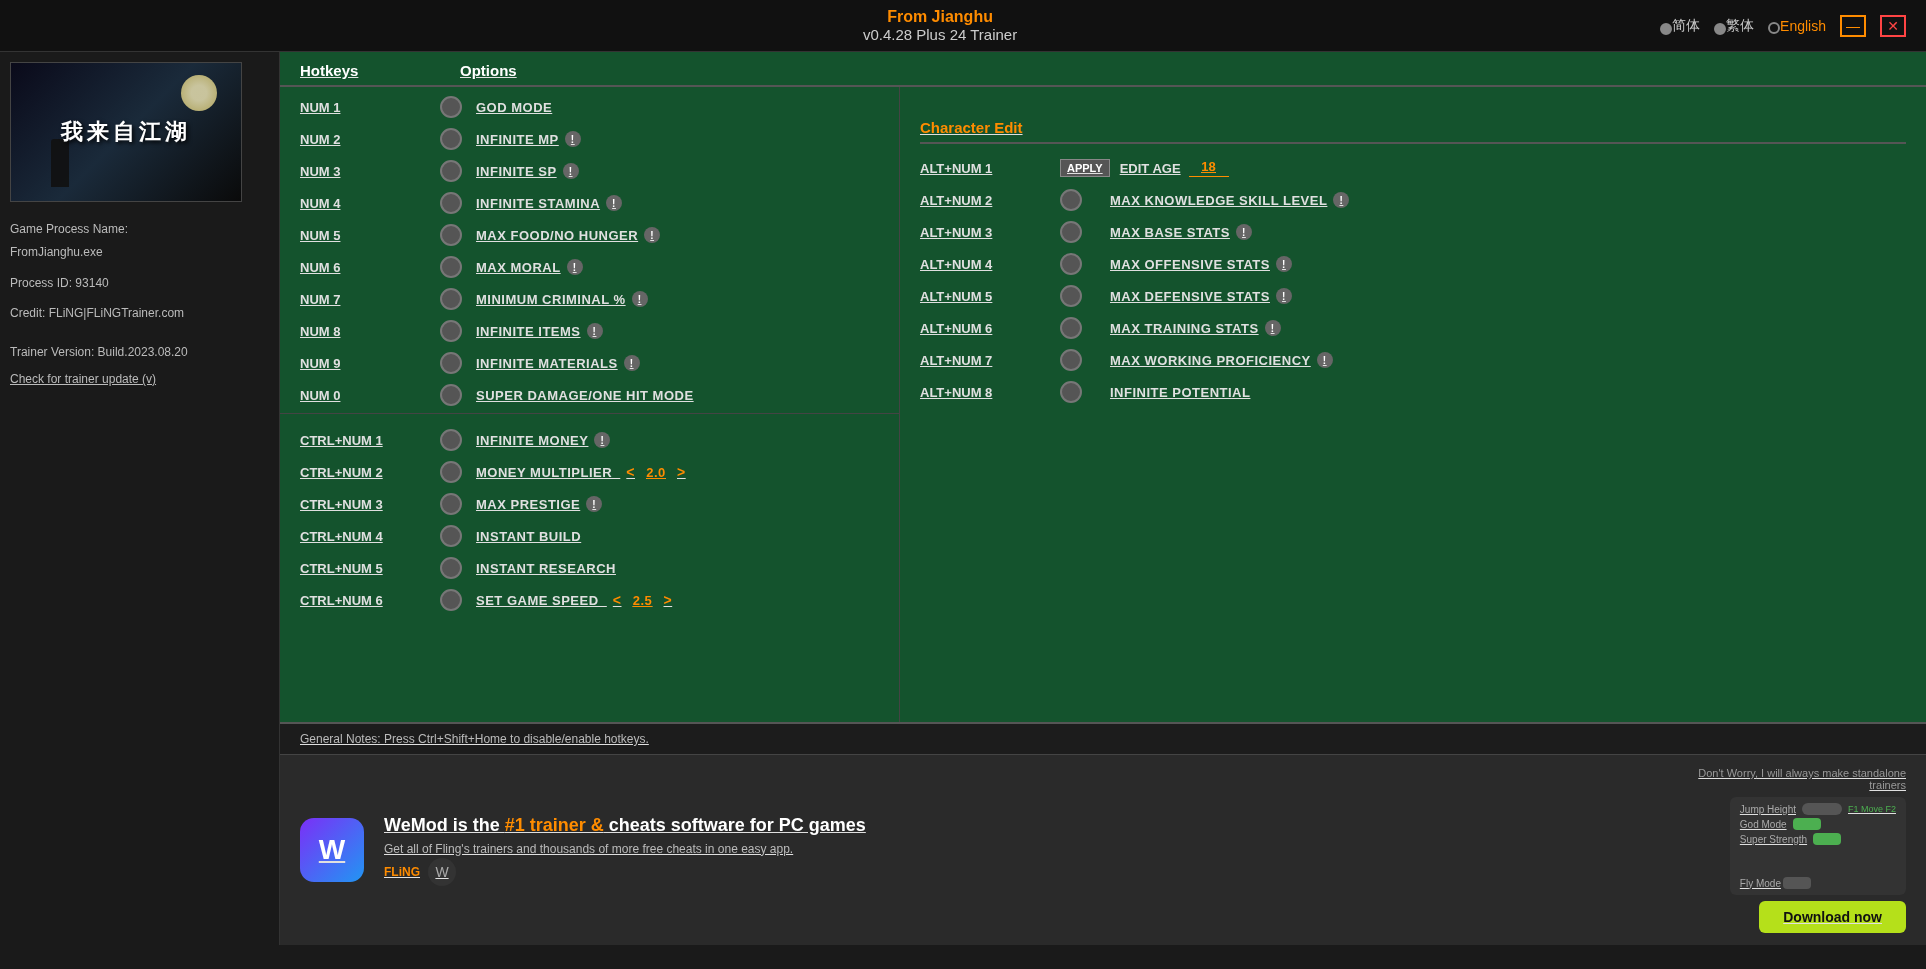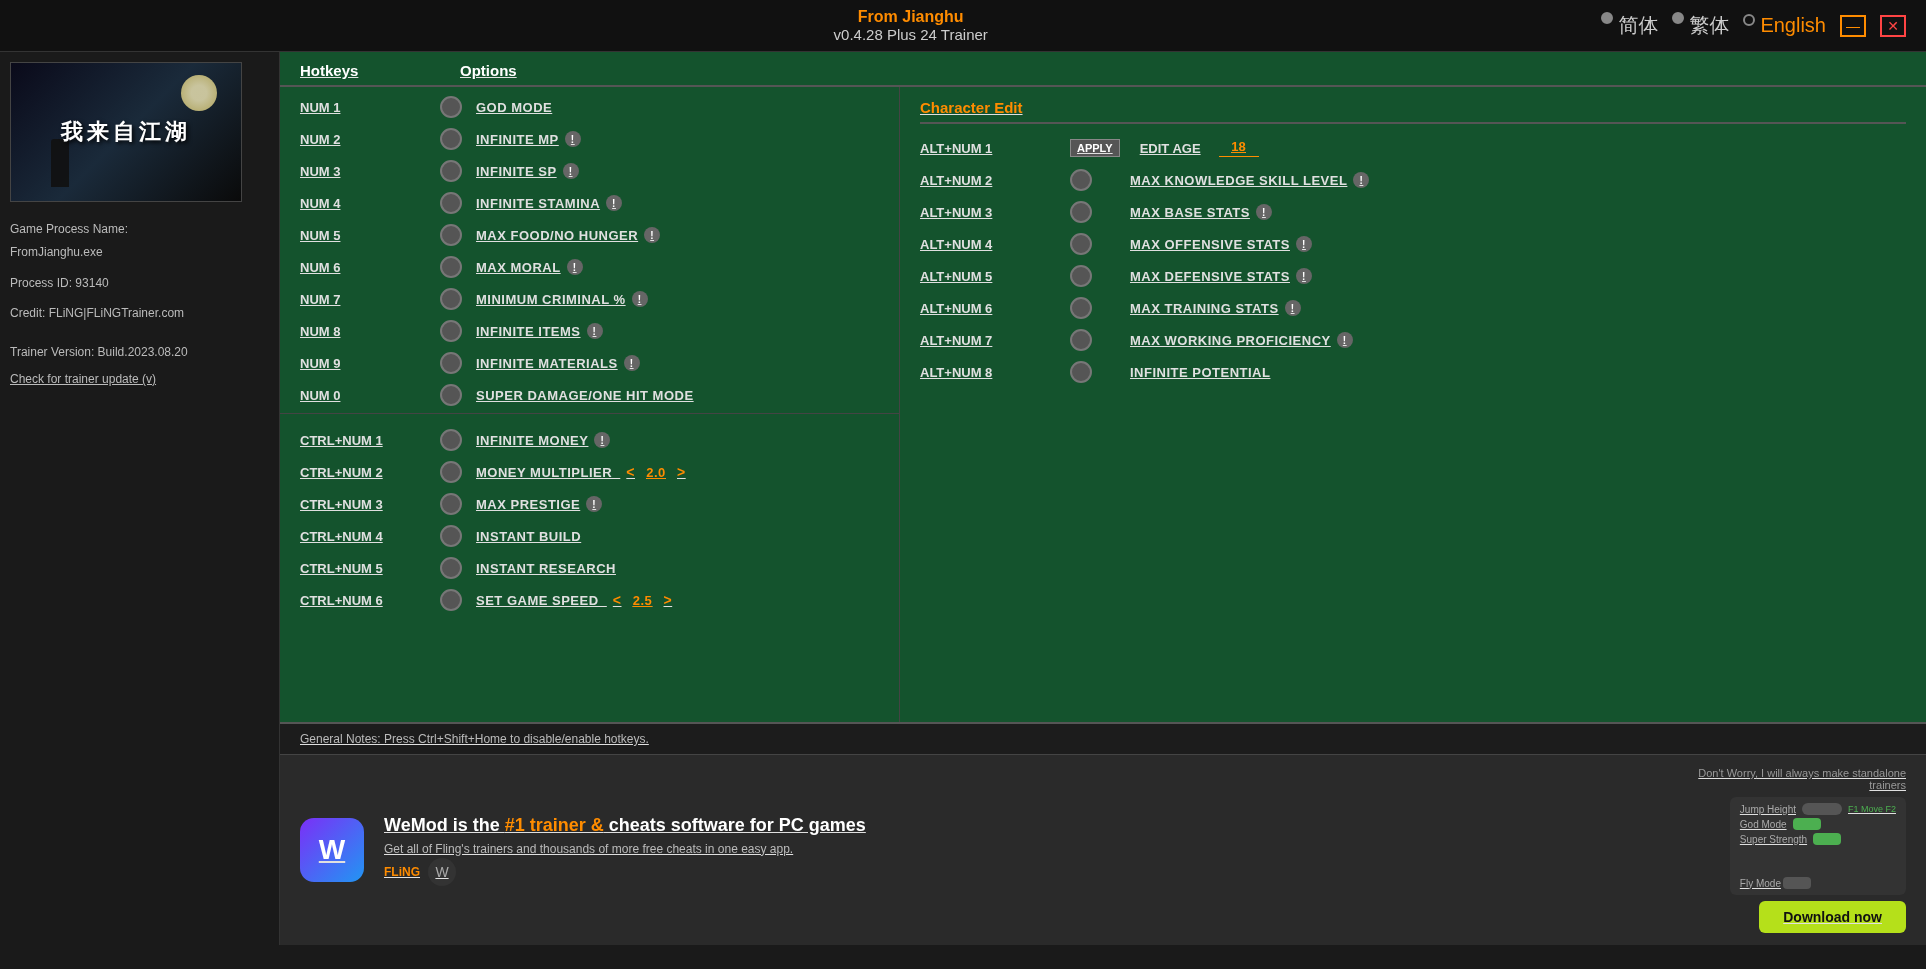--- a/index.html
+++ b/index.html
@@ -33,24 +33,23 @@
       color: #ccc;
       font-size: 15px;
     }
     .title-right {
       display: flex;
       align-items: center;
       gap: 14px;
     }
     .lang-option {
       display: flex;
-      align-items: flex-start;
-      gap: 5px;
+      align-items: flex-end;
       color: #ccc;
-      font-size: 20px;
+      font-size: 14px;
     }
     .lang-option.active {
       color: #ff8c00;
     }
     .radio-dot {
       width: 12px; height: 12px;
       border-radius: 50%;
       border: 2px solid #888;
       display: inline-block;
     }
@@ -146,20 +145,21 @@
     .options-left {
       width: 620px;
       border-right: 1px solid #444;
       overflow-y: auto;
       padding: 4px 0;
     }
     .options-right {
       flex: 1;
       overflow-y: auto;
       padding: 2px 0;
+      margin-top: 20px;
     }
     .option-row {
       display: flex;
       align-items: center;
       padding: 5px 20px;
       gap: 0;
       min-height: 32px;
     }
     .hotkey {
       width: 140px;
@@ -225,21 +225,21 @@
       font-size: 15px;
       font-weight: bold;
       border-bottom: 2px solid #555;
       padding-bottom: 6px;
       margin-bottom: 2px;
     }
     .char-row {
       display: flex;
       align-items: center;
       padding: 5px 20px;
-      gap: 10px;
+      gap: 0;
       min-height: 32px;
     }
     .char-hotkey {
       width: 140px;
       color: #e0e0e0;
       font-size: 13px;
       font-weight: bold;
       flex-shrink: 0;
     }
     .apply-btn {

